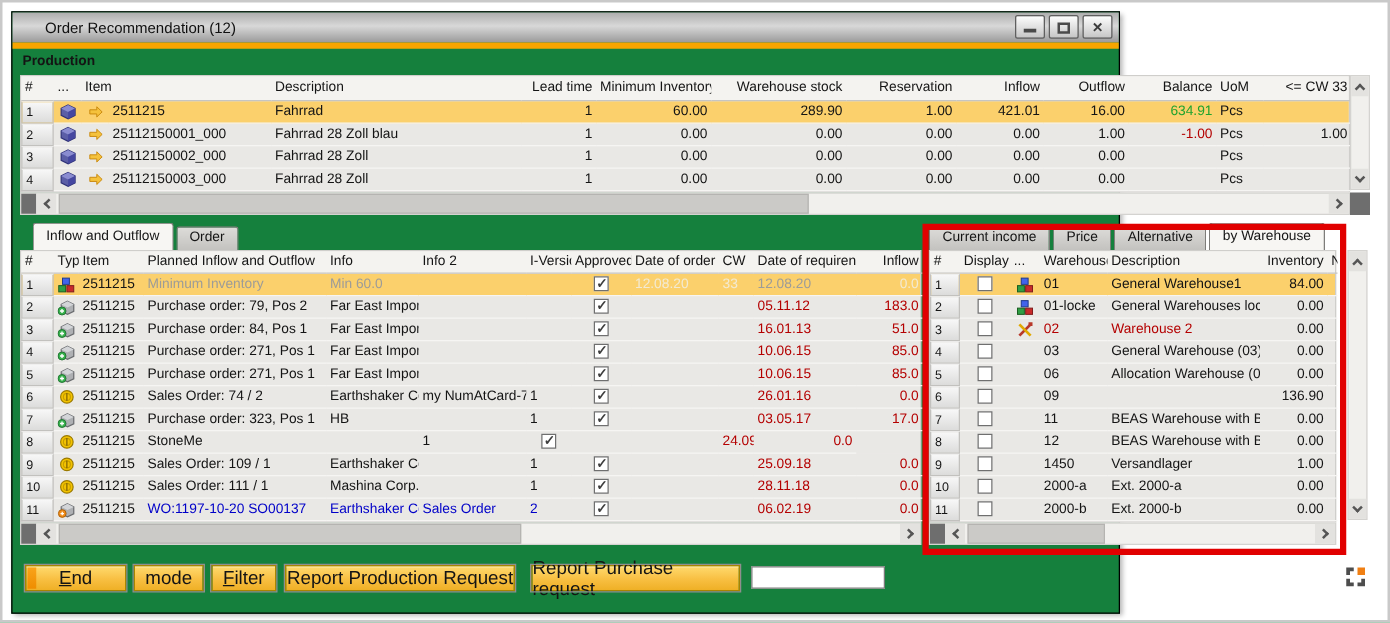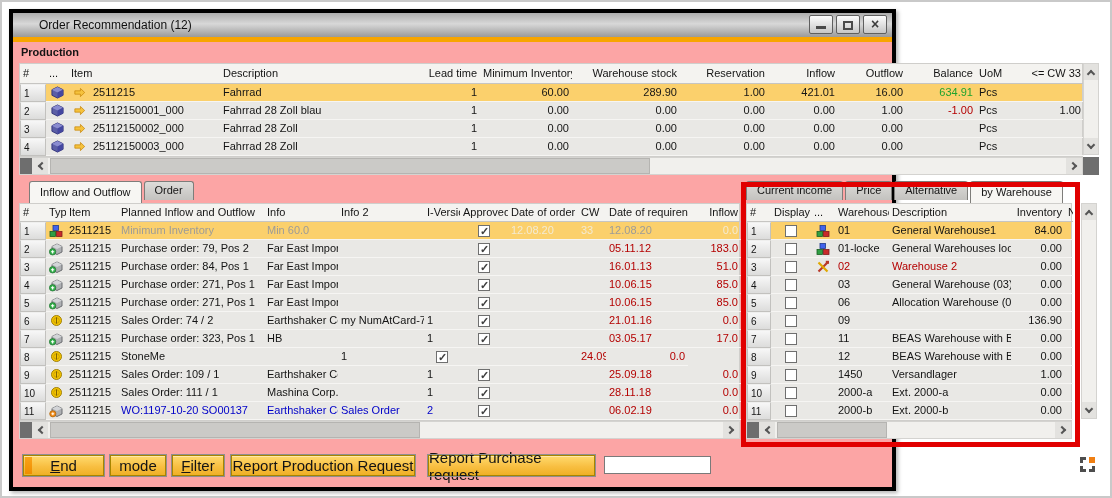--- a/index.html
+++ b/index.html
@@ -1,19 +1,19 @@
 <!DOCTYPE html>
 <html><head>
 <meta charset="utf-8">
 <style>
 *{box-sizing:border-box;margin:0;padding:0}
 html,body{width:1112px;height:498px}
 body{position:relative;background:#fbfbfb;font-family:"Liberation Sans",sans-serif;font-size:11px;color:#141414;overflow:hidden}
 .outer{position:absolute;inset:0;background:#fff;border:2px solid #c9c9c9}
-.win{position:absolute;left:7px;top:7px;width:887px;height:482px;background:#fca5a5;border:4px solid #000000;box-shadow:2px 2px 4px rgba(0,0,0,.3)}
+.win{position:absolute;left:7px;top:7px;width:887px;height:482px;background:#15803d;border:1px solid #000000;box-shadow:2px 2px 4px rgba(0,0,0,.3)}
 .titlebar{position:absolute;left:0;top:0;right:0;height:24px;background:linear-gradient(#adadad,#d8d8d8 45%,#9a9a9a);display:flex;align-items:center;padding-left:26px;font-size:12px;color:#101010}
 .winbtns{position:absolute;right:5px;top:2px;display:flex;gap:3px}
 .wbtn{width:24px;height:19px;border:1px solid #5f5f5f;background:linear-gradient(#fdfdfd,#c6c6c6);display:flex;align-items:flex-end;justify-content:center;border-radius:2px;color:#3c3c3c;cursor:default}
 .wbtn .bar{width:10px;height:3px;background:#4a4a4a;margin-bottom:4px}
 .wbtn .box{width:10px;height:9px;border:2px solid #4a4a4a;margin-bottom:3px}
 .wbtn .x{font-size:14px;font-weight:bold;line-height:17px}
 .goldbar{position:absolute;top:24px;left:0;right:0;height:5px;background:#f7a500}
 .content{position:absolute;top:29px;left:0;right:0;bottom:0}
 .seclabel{position:absolute;left:8px;top:4px;font-weight:bold}
 
@@ -33,21 +33,21 @@
 .rownum{background:linear-gradient(#f7f7f7,#dcdcdb);border:1px solid #c2c1be;border-top-color:#efefee;font-size:10px;padding-left:3px;cursor:pointer}
 .ico{display:flex;align-items:center;justify-content:center;padding:0 1px}
 .muted{color:#9d9c98}
 .lite{color:#f3ead2}
 .redtx{color:#b40000}
 .bluetx{color:#0000c8}
 .greentx{color:#1fa32e}
 .cb{display:inline-block;width:12px;height:12px;background:#fff;border:1px solid #6f6f6f;vertical-align:middle;position:relative;cursor:pointer}
 .cb.ck::after{content:"\2713";position:absolute;left:1px;top:-3px;font-size:11px;color:#3f3f3f;font-weight:bold}
 
-.tabs{position:absolute;display:flex;align-items:flex-start;height:22px}
+.tabs{position:absolute;display:flex;align-items:flex-end;height:22px}
 .tab{height:19px;line-height:17px;padding:0 10px;border:1px solid #7e7d7a;border-bottom:none;border-radius:3px 3px 0 0;background:linear-gradient(#dddcd9,#c3c2bf);margin-right:2px;cursor:pointer;white-space:nowrap}
 .tab.active{height:22px;line-height:20px;background:#f7f6f3;position:relative;z-index:3}
 
 .sbh{position:absolute;height:18px;display:flex;background:#f1f0ed;border:1px solid #d4d3d0}
 .sbv{position:absolute;width:16px;display:flex;flex-direction:column;background:#f1f0ed;border:1px solid #d4d3d0}
 .sbbtn{width:16px;height:16px;background:#e3e2df;display:flex;align-items:center;justify-content:center;flex:none;cursor:pointer}
 .sbv .sbbtn{width:14px}
 .corner{width:12px;height:16px;background:#6e6e6e;flex:none;cursor:pointer}
 .track{flex:1;position:relative}
 .thumb{position:absolute;background:#cbcac7;border:1px solid #b5b4b1;cursor:grab}
@@ -371,21 +371,21 @@
               </svg>
             </div>
             <div class="cell">2511215</div>
             <div class="cell">Sales Order: 74 /  2</div>
             <div class="cell">Earthshaker Cor</div>
             <div class="cell">my NumAtCard-74</div>
             <div class="cell">1</div>
             <div class="cell ctr"><span class="cb ck"></span></div>
             <div class="cell"></div>
             <div class="cell"></div>
-            <div class="cell redtx">21.01.16</div>
+            <div class="cell redtx">26.01.16</div>
             <div class="cell r redtx">0.0</div>
           </div>
           <div class="grid-l row">
             <div class="cell rownum">7</div>
             <div class="cell ico">
               <svg width="14" height="14" viewBox="0 0 14 14">
                 <polygon points="8,2 13,4.5 13,10 8,12.5 3,10 3,4.5" fill="#aeb0b3" stroke="#6b6d70"></polygon>
                 <polygon points="8,2 13,4.5 8,7 3,4.5" fill="#d3d5d8"></polygon>
                 <circle cx="3.6" cy="9.8" r="3.2" fill="#37b24d" stroke="#1b6e2e" stroke-width="0.7"></circle>
                 <path d="M3.6 8.2v3.2M2 9.8h3.2" stroke="#fff" stroke-width="1.1"></path>

